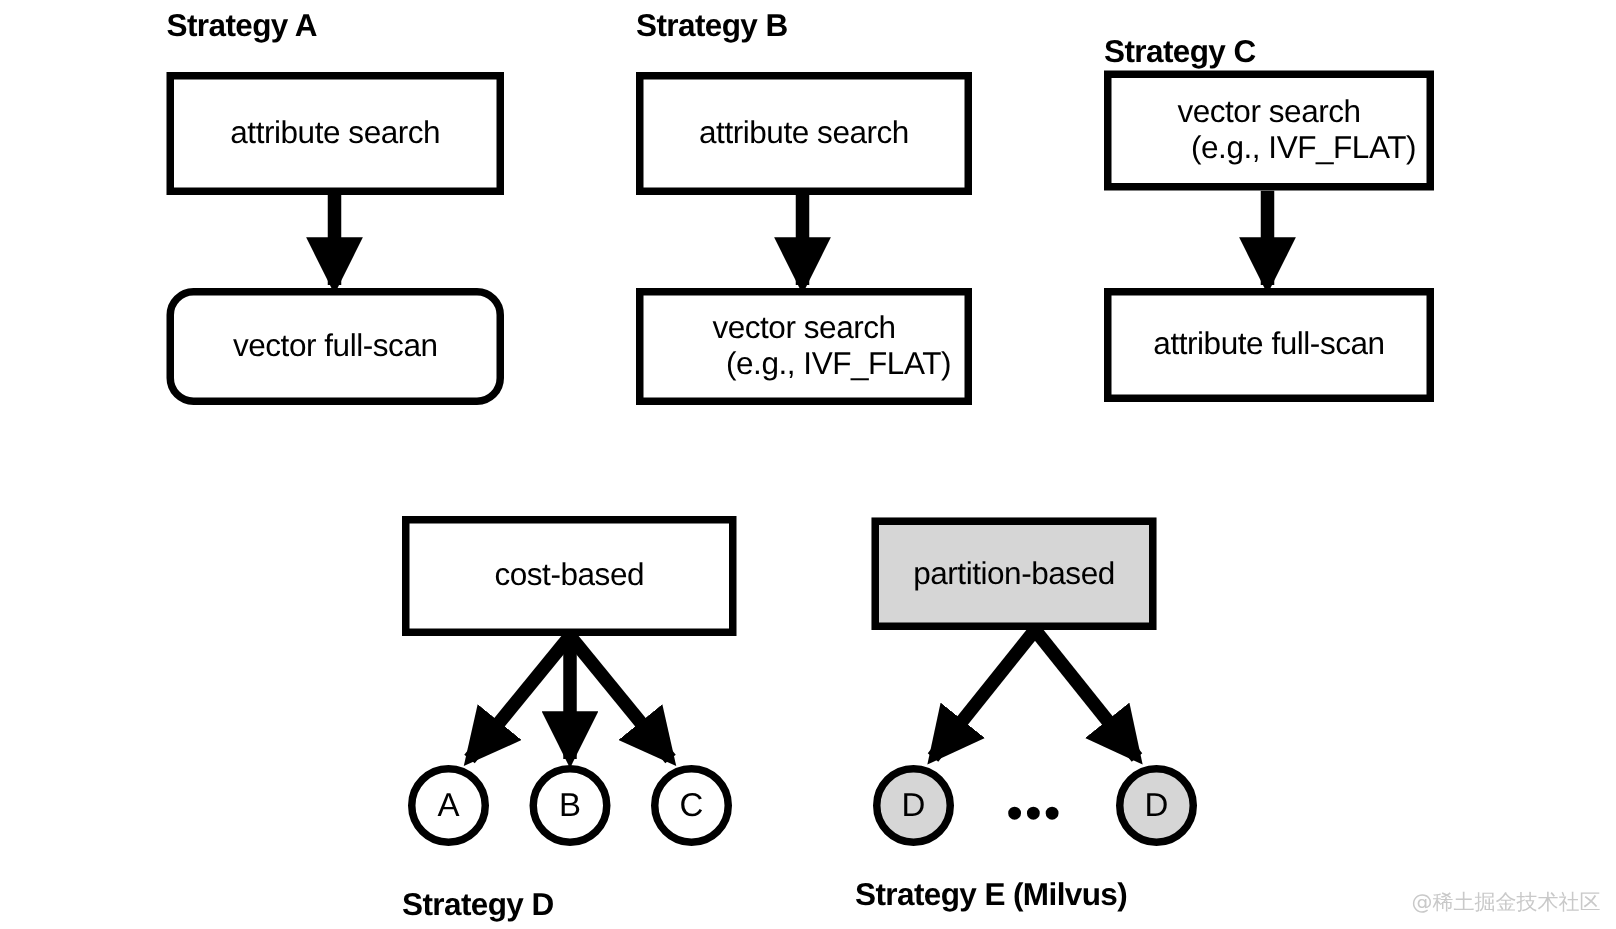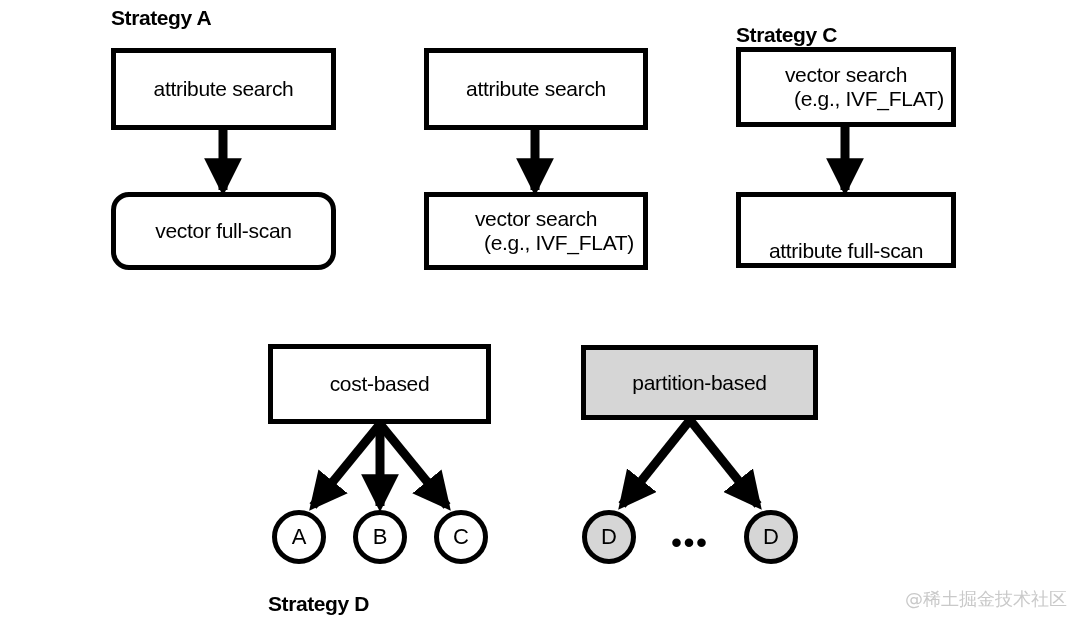--- a/index.html
+++ b/index.html
@@ -83,21 +83,21 @@
     left: 0;
     top: 0;
     width: 1077px;
     height: 619px;
     pointer-events: none;
   }
   .watermark {
     position: absolute;
     right: 10px;
     bottom: 8px;
-    font-size: 18px;
+    font-size: 14px;
     color: #c9c9c9;
     white-space: nowrap;
     font-family: "DejaVu Sans", sans-serif;
   }
 </style>
 </head>
 <body>
 
 <div id="canvas">
 
@@ -125,20 +125,21 @@
   <div class="strategy-title" style="left:111px; top:7px; width:225px;">Strategy A</div>
 
   <div class="flow-box" style="left:111px; top:48px; width:225px; height:82px;">
     <span class="box-text">attribute search</span>
   </div>
 
   <div class="flow-box" style="left:111px; top:192px; width:225px; height:78px;border-radius:18px;">
     <span class="box-text">vector full-scan</span>
   </div>
 
+  <div class="strategy-title" style="left:424px; top:7px; width:224px;">Strategy B</div>
 
   <div class="flow-box" style="left:424px; top:48px; width:224px; height:82px;">
     <span class="box-text">attribute search</span>
   </div>
 
   <div class="flow-box" style="left:424px; top:192px; width:224px; height:78px;">
     <span class="box-text">
       <span>vector search</span>
       <span class="l2">(e.g., IVF_FLAT)</span>
     </span>
@@ -146,50 +147,51 @@
 
   <div class="strategy-title" style="left:736px; top:24px; width:220px;">Strategy C</div>
 
   <div class="flow-box" style="left:736px; top:47px; width:220px; height:80px;">
     <span class="box-text">
       <span>vector search</span>
       <span class="l2">(e.g., IVF_FLAT)</span>
     </span>
   </div>
 
-  <div class="flow-box" style="left:736px; top:192px; width:220px; height:76px;align-items:flex-end;">
+  <div class="flow-box" style="left:736px; top:192px; width:220px; height:76px;">
     <span class="box-text">attribute full-scan</span>
   </div>
 
   <div class="flow-box" style="left:268px; top:344px; width:223px; height:80px;">
     <span class="box-text">cost-based</span>
   </div>
 
   <div class="node-circle" style="left:272px; top:510px; width:54px; height:54px;">
     <span>A</span>
   </div>
   <div class="node-circle" style="left:353px; top:510px; width:54px; height:54px;">
     <span>B</span>
   </div>
   <div class="node-circle" style="left:434px; top:510px; width:54px; height:54px;">
     <span>C</span>
   </div>
 
   <div class="strategy-title" style="left:268px; top:575px; width:223px;margin-top:18px;">Strategy D</div>
 
-  <div class="flow-box shaded" style="left:581px; top:345px; width:237px; height:75px;">
+  <div class="flow-box shaded" style="left:581px; top:345px; width:190px; height:75px;">
     <span class="box-text">partition-based</span>
   </div>
 
   <div class="node-circle shaded" style="left:582px; top:510px; width:54px; height:54px;">
     <span>D</span>
   </div>
 
   <div class="ellipsis-dots" style="left:667px; top:528px; width:46px; text-align:center;">•••</div>
 
   <div class="node-circle shaded" style="left:744px; top:510px; width:54px; height:54px;">
     <span>D</span>
   </div>
 
+  <div class="strategy-title" style="left:570px; top:586px; width:240px;">Strategy E (Milvus)</div>
 
   <div class="watermark">@稀土掘金技术社区</div>
 
 </div>
 
 </body></html>

